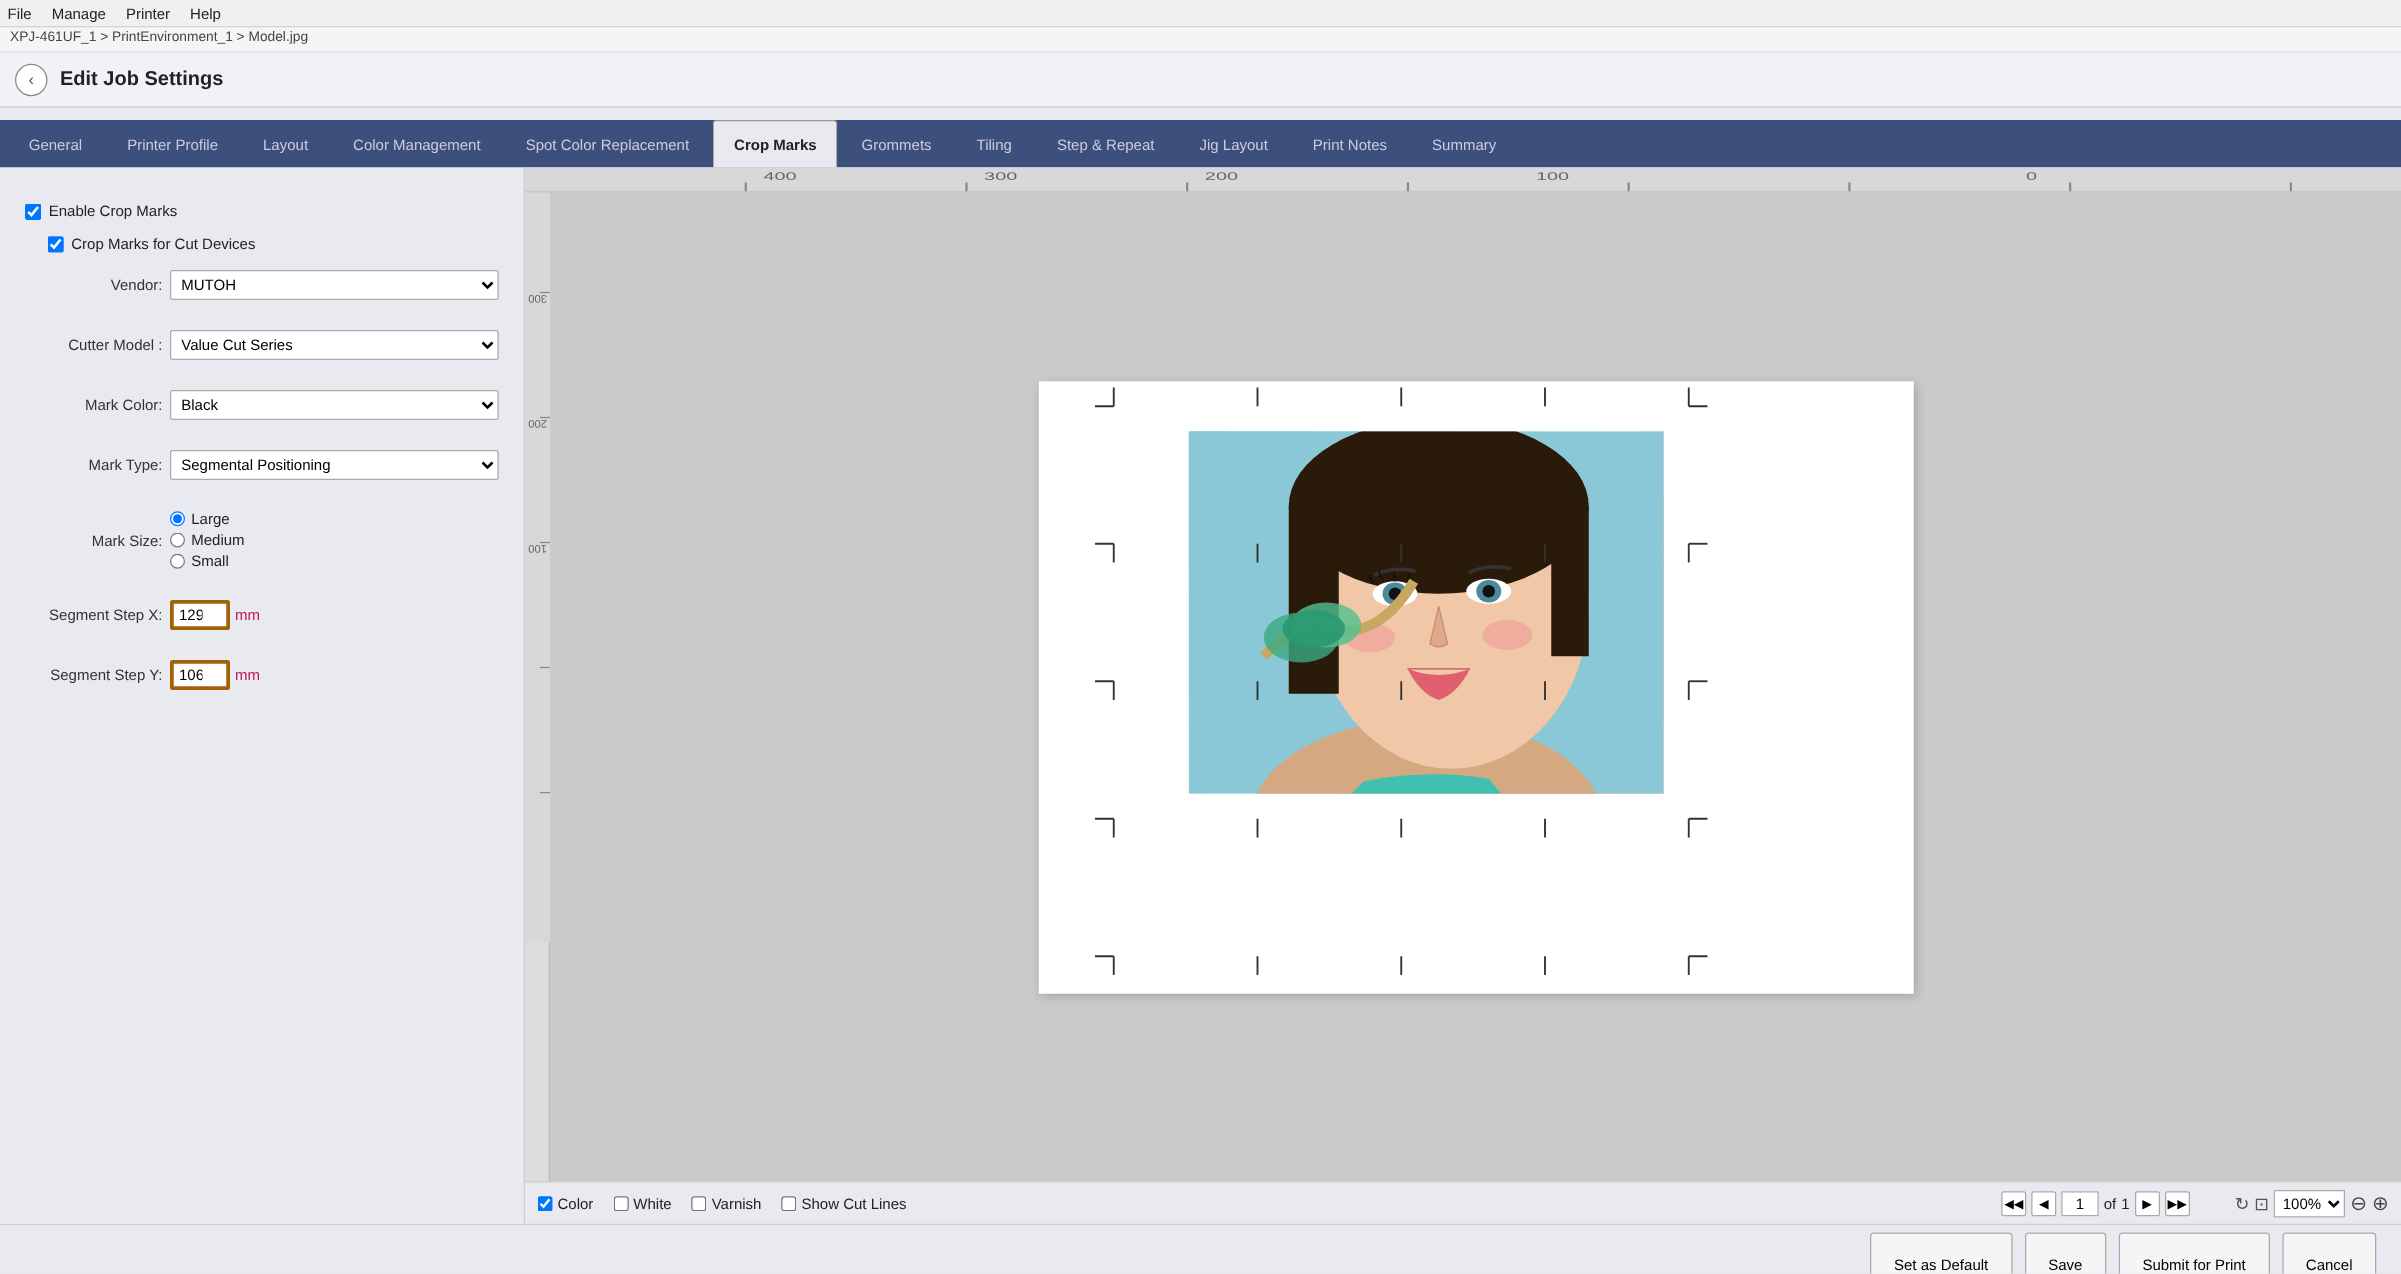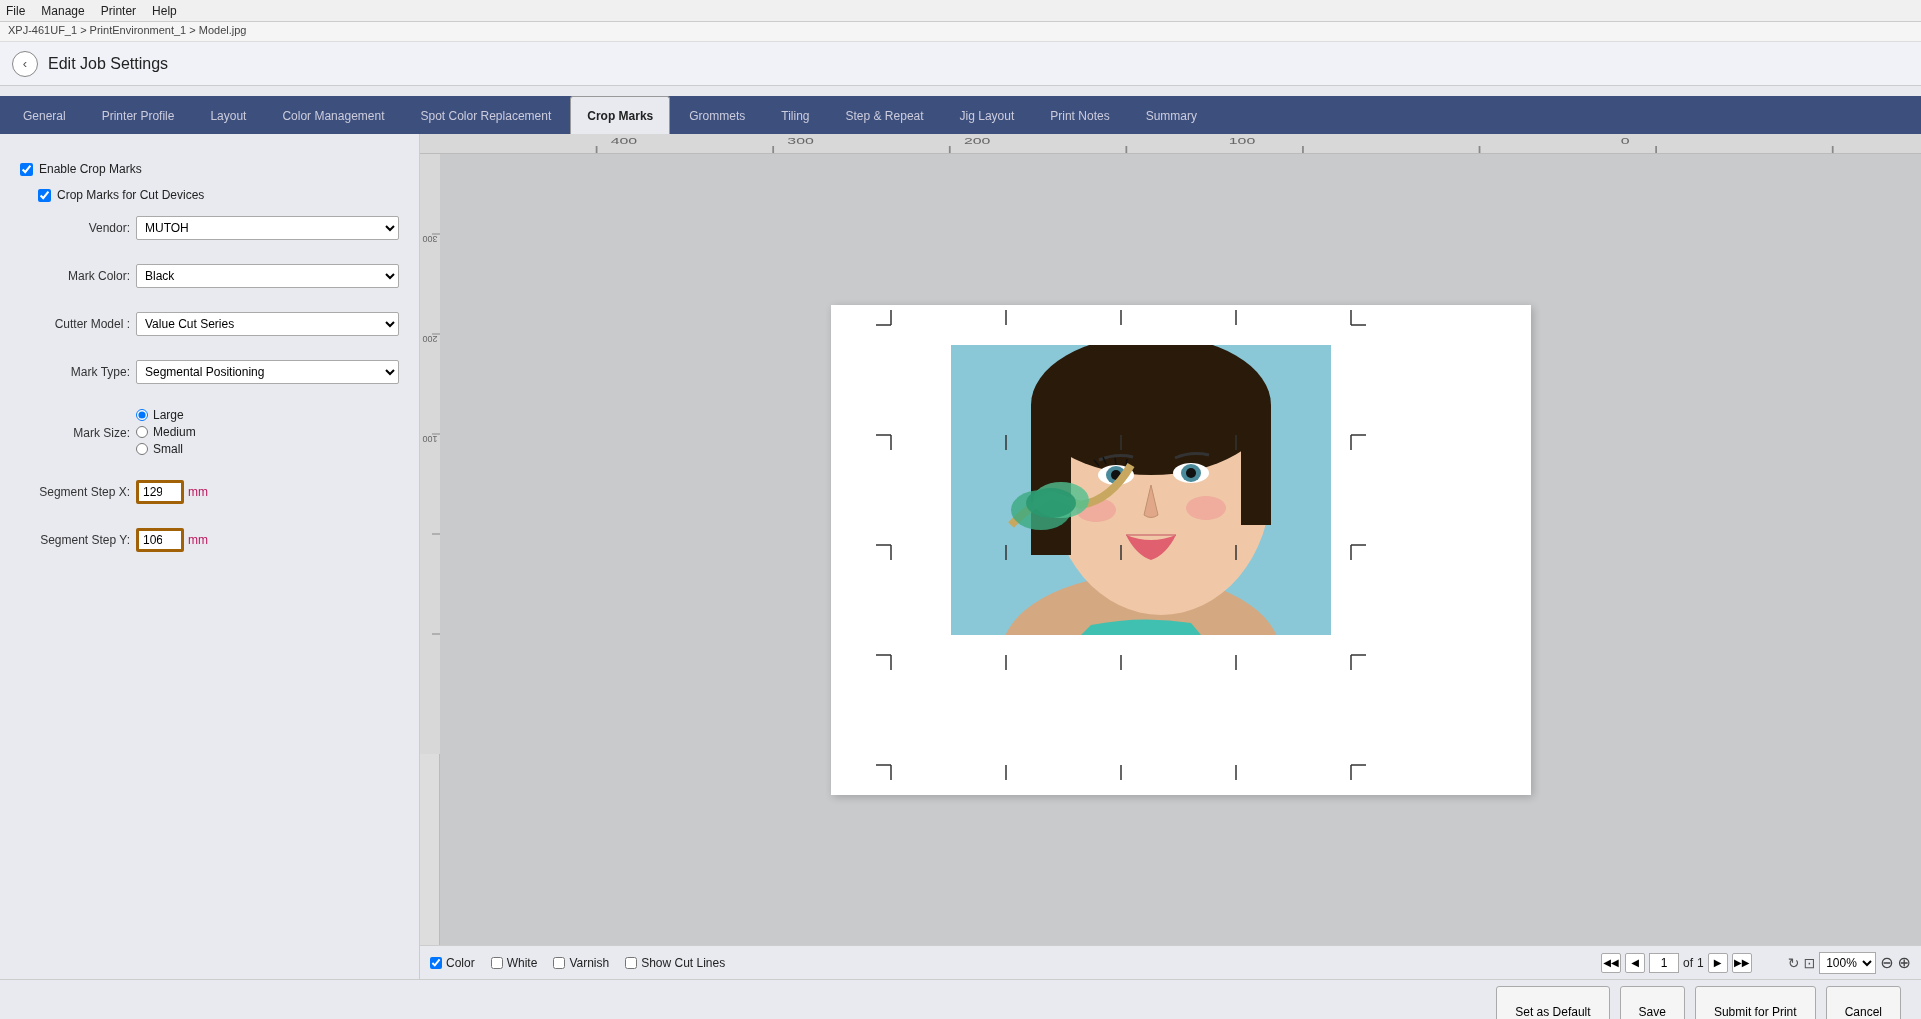--- a/index.html
+++ b/index.html
@@ -8,21 +8,21 @@
     
     .menu-bar { background: #f0f0f0; height: 22px; display: flex; align-items: center; padding: 0 6px; gap: 16px; border-bottom: 1px solid #ccc; }
     .menu-bar span { font-size: 12px; cursor: pointer; }
 
     
     .breadcrumb { height: 20px; padding: 2px 8px; font-size: 11px; color: #444; background: #f5f5f5; border-bottom: 1px solid #ddd; }
 
     
     .title-bar { height: 44px; background: #f0f2f8; display: flex; align-items: center; padding: 0 12px; gap: 10px; border-bottom: 1px solid #ccc; }
     .back-btn { width: 26px; height: 26px; border-radius: 50%; border: 1.5px solid #888; background: #fff; display: flex; align-items: center; justify-content: center; cursor: pointer; font-size: 13px; color: #555; }
-    .title-bar h2 { font-size: 16px; font-weight: 400; color: #222; }
+    .title-bar h2 { font-size: 16px; font-weight: 700; color: #222; }
 
     
     .tabs-bar { background: #3d4f7c; height: 38px; display: flex; align-items: stretch; padding: 0 6px; gap: 2px; margin-top: 10px; }
     .tab { padding: 0 16px; display: flex; align-items: center; font-size: 12px; color: #ccd; cursor: pointer; border-radius: 3px 3px 0 0; border: 1px solid transparent; border-bottom: none; }
     .tab.active { background: #e8eaf0; color: #222; font-weight: 600; border-color: #999; }
 
     
     .main-layout { display: flex; height: calc(1019px - 22px - 20px - 44px - 38px - 50px); }
 
     
@@ -133,34 +133,34 @@
     <div class="form-row">
       <span class="form-label">Vendor:</span>
       <div class="dropdown-wrapper">
         <select>
           <option>MUTOH</option>
         </select>
       </div>
     </div>
 
     <div class="form-row">
+      <span class="form-label">Cutter Model :</span>
+      <div class="dropdown-wrapper">
+        <select>
+          <option>Value Cut Series</option>
+        </select>
+      </div>
+    </div>
+
+    <div class="form-row">
       <span class="form-label">Mark Color:</span>
       <div class="dropdown-wrapper">
         <select>
           <option>Black</option>
           <option>White</option>
-        </select>
-      </div>
-    </div>
-
-    <div class="form-row">
-      <span class="form-label">Cutter Model :</span>
-      <div class="dropdown-wrapper">
-        <select>
-          <option>Value Cut Series</option>
         </select>
       </div>
     </div>
 
     <div class="form-row">
       <span class="form-label">Mark Type:</span>
       <div class="dropdown-wrapper">
         <select>
           <option>Segmental Positioning</option>
           <option>Standard</option>

